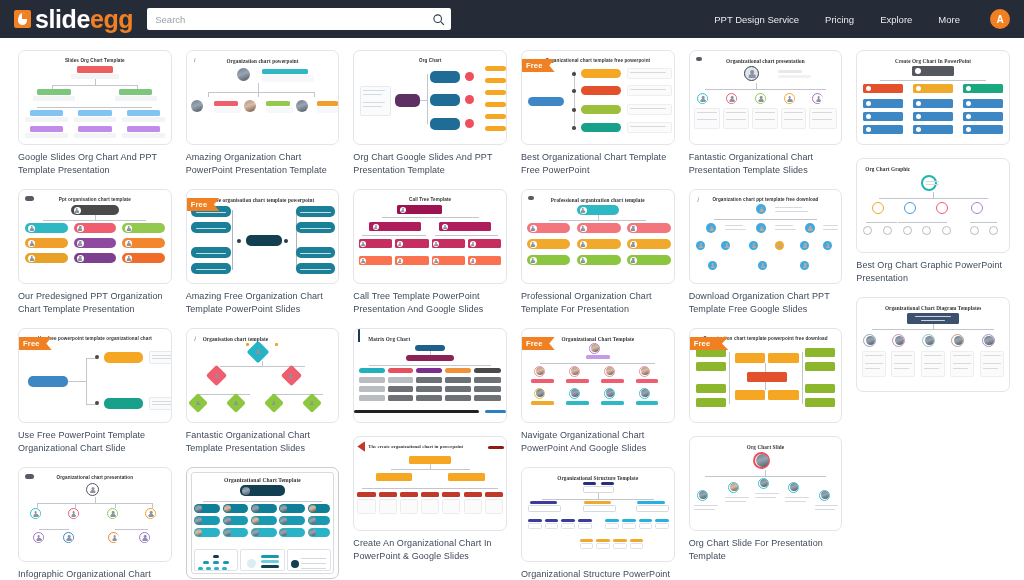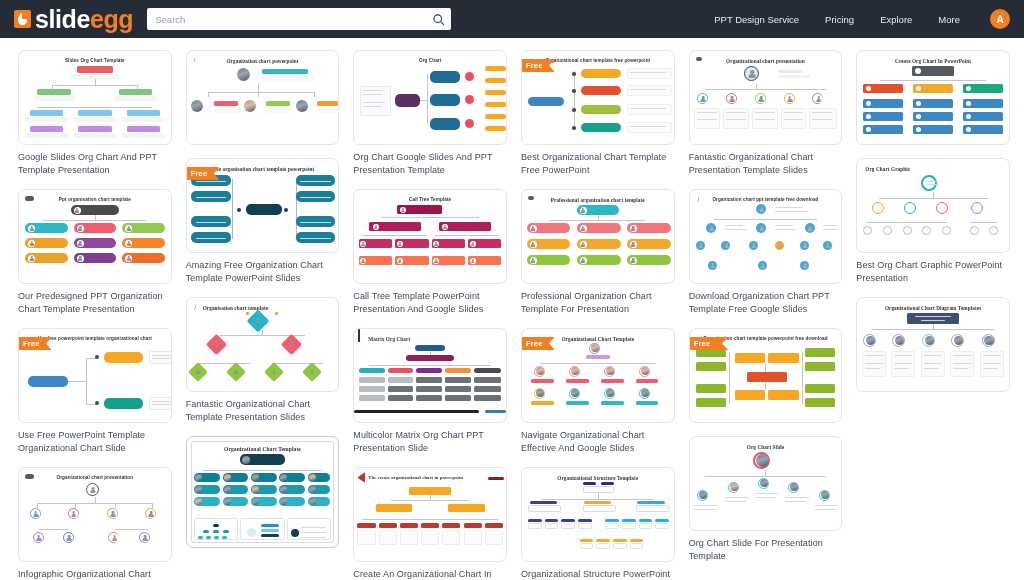--- a/index.html
+++ b/index.html
@@ -330,20 +330,21 @@
         <div class="box" style="left:18%;top:37px;width:16%;height:5px;background:#ef5d6e"></div>
         <div class="box" style="left:18%;top:43px;width:18%;height:6px;background:#f7f8f9"></div>
         <div class="photo w" style="left:38%;top:36px;width:12px;height:12px"></div>
         <div class="box" style="left:52%;top:37px;width:16%;height:5px;background:#93c94e"></div>
         <div class="box" style="left:52%;top:43px;width:18%;height:6px;background:#f7f8f9"></div>
         <div class="photo" style="left:72%;top:36px;width:12px;height:12px"></div>
         <div class="box" style="left:86%;top:37px;width:14%;height:5px;background:#f0a02a"></div>
         <div class="box" style="left:86%;top:43px;width:14%;height:6px;background:#f7f8f9"></div>
       </div>
     </div>
+    <div class="card-title">Amazing Organization Chart PowerPoint Presentation Template</div>
   </div>
 
   
   <div class="card">
     <div class="thumb">
       <div class="ribbon">Free</div>
       <div class="slide-title serif">Free organisation chart template powerpoint</div>
       <div class="slide-body">
         <div class="rbox" style="left:39%;top:32px;width:24%;height:11px;background:#123f52"></div>
         <div class="circ" style="left:33%;top:35.5px;width:4px;height:4px;background:#2b3a44"></div>
@@ -565,21 +566,20 @@
         <div class="box" style="left:79%;top:44px;width:18%;height:6px;background:#6e7277"></div>
         <div class="box" style="left:3%;top:53px;width:17%;height:6px;background:#b9bcc1"></div>
         <div class="box" style="left:22%;top:53px;width:17%;height:6px;background:#6e7277"></div>
         <div class="box" style="left:41%;top:53px;width:17%;height:6px;background:#6e7277"></div>
         <div class="box" style="left:60%;top:53px;width:17%;height:6px;background:#6e7277"></div>
         <div class="box" style="left:79%;top:53px;width:18%;height:6px;background:#6e7277"></div>
         <div class="box" style="left:0;top:68px;width:82%;height:2.5px;background:#222"></div>
         <div class="box" style="left:86%;top:68px;width:14%;height:2.5px;background:#2d7fc1"></div>
       </div>
     </div>
-    <div class="card-title">Multicolor Matrix Org Chart PPT Presentation Slide</div>
   </div>
 
   
   <div class="card">
     <div class="thumb">
       <div class="box" style="left:3px;top:4px;width:8px;height:11px;background:#c0392b;clip-path:polygon(100% 0,100% 100%,0 50%)"></div>
       <div class="box" style="right:2px;top:9px;width:16px;height:2.5px;background:#8e1b14"></div>
       <div class="slide-title serif" style="text-align:left;padding-left:14px;font-size:4.6px">The create organizational chart in powerpoint</div>
       <div class="slide-body">
         <div class="box" style="left:36%;top:6px;width:28%;height:8px;background:#f5a623"></div>
@@ -698,21 +698,21 @@
         <div class="photo" style="left:32.3%;top:47.4px;width:8px;height:8px"></div>
         <div class="box" style="left:29%;top:59px;width:15%;height:4px;background:#2eb8c4"></div>
         <div class="circ" style="left:54%;top:46px;width:11px;height:11px;border:1.2px solid #2ec7d6;background:#fff"></div>
         <div class="photo" style="left:55.3%;top:47.4px;width:8px;height:8px"></div>
         <div class="box" style="left:52%;top:59px;width:15%;height:4px;background:#2eb8c4"></div>
         <div class="circ" style="left:77%;top:46px;width:11px;height:11px;border:1.2px solid #2ec7d6;background:#fff"></div>
         <div class="photo" style="left:78.3%;top:47.4px;width:8px;height:8px"></div>
         <div class="box" style="left:75%;top:59px;width:15%;height:4px;background:#2eb8c4"></div>
       </div>
     </div>
-    <div class="card-title">Navigate Organizational Chart Effective And Google Slides</div>
+    <div class="card-title">Navigate Organizational Chart PowerPoint And Google Slides</div>
   </div>
 
   
   <div class="card">
     <div class="thumb">
       <div class="slide-title serif">Organizational Structure Template</div>
       <div class="slide-body">
         <div class="box" style="left:40%;top:1px;width:9%;height:3px;background:#2b2d7f"></div>
         <div class="box" style="left:52%;top:1px;width:9%;height:3px;background:#2b2d7f"></div>
         <div class="box" style="left:40%;top:5px;width:21%;height:7px;background:#fff;border:0.6px solid #d6d9de"></div>

